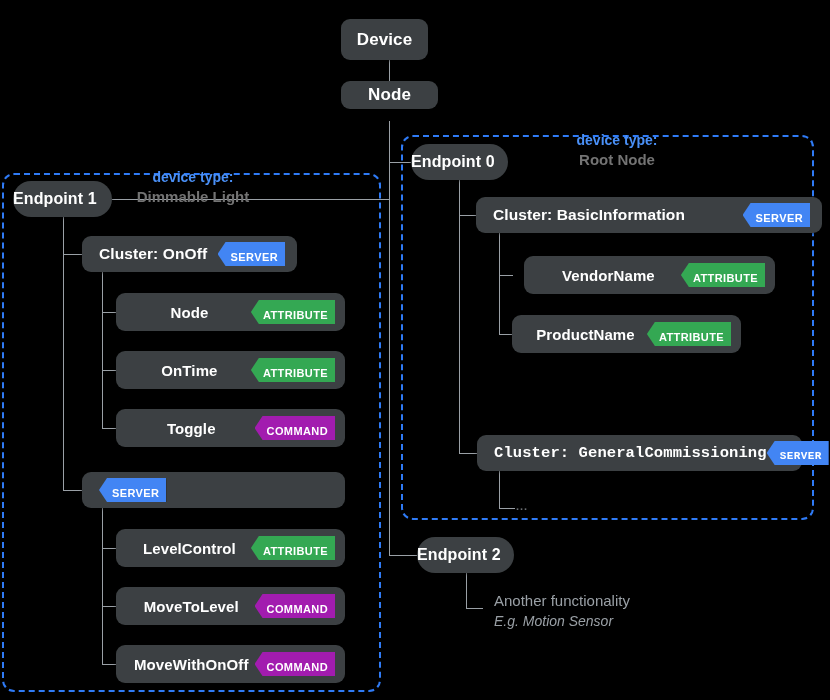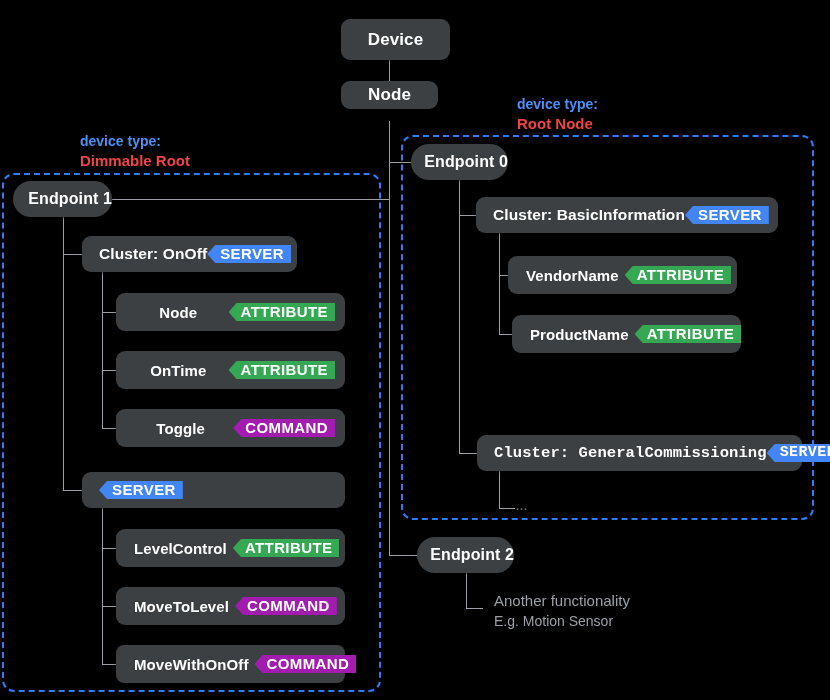--- a/index.html
+++ b/index.html
@@ -28,39 +28,39 @@
     white-space:nowrap;
     font-weight:bold;
     letter-spacing:.1px;
   }
 
   
   .n-root{justify-content:center;font-size:17px;}
   .n-root .label{font-weight:bold;}
 
   
-  .n-endpoint{justify-content:flex-end;font-size:16px;border-radius:18px;}
+  .n-endpoint{justify-content:flex-start;font-size:16px;border-radius:18px;}
 
   
   .n-cluster{justify-content:space-between;padding-left:17px;padding-right:12px;font-size:15.5px;}
 
   
   .n-leaf{justify-content:space-between;padding-left:18px;padding-right:10px;font-size:15px;}
   .n-leaf .label{flex:1;text-align:center;padding-right:6px;}
 
   
   .badge{
     display:inline-block;
     position:relative;
     color:#ffffff;
-    font-size:15px;
+    font-size:11px;
     font-weight:bold;
     letter-spacing:.4px;
     line-height:16px;
-    padding:1px 7px 1px 9px;
+    padding:7px 7px 1px 9px;
     white-space:nowrap;
     clip-path:polygon(8px 0, 100% 0, 100% 100%, 8px 100%, 0 50%);
     filter:drop-shadow(1px 1px 1px rgba(0,0,0,.6));
   }
   .badge.server{background:#4285f4;padding-left:13px;}
   .badge.attribute{background:#34a853;padding-left:12px;}
   .badge.command{background:#a21caf;padding-left:12px;}
 
   
   .line{position:absolute;background:#9aa0a6;}
@@ -71,31 +71,32 @@
   .region{
     position:absolute;
     border:2px dashed #2f7bf6;
     border-radius:12px;
     box-sizing:border-box;
     background:transparent;
     pointer-events:none;
   }
   .region-label{
     position:absolute;
-    text-align:left;
+    text-align:center;
     line-height:19px;
     white-space:nowrap;
+    margin-top:36px;
   }
   .region-label .l1{display:block;color:#4a90f7;font-size:14px;font-weight:bold;}
-  .region-label .l2{display:block;color:#ef4444;font-size:15px;font-weight:bold;}
+  .region-label .l2{display:block;color:#737373;font-size:15px;font-weight:bold;}
 
   
   .annot{position:absolute;white-space:nowrap;}
   .annot .t1{display:block;color:#9aa0a6;font-size:15px;line-height:20px;}
-  .annot .t2{display:block;color:#9aa0a6;font-size:14px;line-height:20px;}
+  .annot .t2{display:block;color:#9aa0a6;font-size:14px;font-style:italic;line-height:20px;}
 
   .ellipsis{
     position:absolute;
     color:#6b6f73;
     font-size:11px;
     font-weight:bold;
     letter-spacing:1px;
     white-space:nowrap;
   }
 </style>
@@ -139,30 +140,30 @@
   <div class="line v" style="left:499px;top:471px;height:37px;"></div>
   <div class="line h" style="left:499px;top:508px;width:16px;"></div>
   <div class="ellipsis" style="left:516px;top:500px;">...</div>
 
   <div class="line v" style="left:466px;top:573px;height:35px;"></div>
   <div class="line h" style="left:466px;top:608px;width:17px;"></div>
 
   <div class="region" style="left:2px;top:173px;width:379px;height:519px;"></div>
   <div class="region-label" style="left:80px;top:132px;width:226px;">
     <span class="l1">device type:</span>
-    <span class="l2">Dimmable Root</span>
+    <span class="l2">Dimmable Light</span>
   </div>
 
   <div class="region" style="left:401px;top:135px;width:413px;height:385px;"></div>
   <div class="region-label" style="left:517px;top:95px;width:200px;">
     <span class="l1">device type:</span>
     <span class="l2">Root Node</span>
   </div>
 
-  <div class="node n-root" style="left:341px;top:19px;width:109px;height:41px;">
+  <div class="node n-root" style="left:341px;top:19px;width:87px;height:41px;">
     <span class="label">Device</span>
   </div>
 
   <div class="node n-root" style="left:341px;top:81px;width:97px;height:28px;">
     <span class="label">Node</span>
   </div>
 
   <div class="node n-endpoint" style="left:13px;top:181px;width:99px;height:36px;">
     <span class="label">Endpoint 1</span>
   </div>
@@ -194,35 +195,35 @@
   <div class="node n-leaf" style="left:116px;top:529px;width:229px;height:38px;">
     <span class="label">LevelControl</span>
     <span class="badge attribute">ATTRIBUTE</span>
   </div>
 
   <div class="node n-leaf" style="left:116px;top:587px;width:229px;height:38px;">
     <span class="label">MoveToLevel</span>
     <span class="badge command">COMMAND</span>
   </div>
 
-  <div class="node n-leaf" style="left:116px;top:645px;width:229px;height:38px;border-radius:8px;">
+  <div class="node n-leaf" style="left:116px;top:645px;width:229px;height:38px;">
     <span class="label">MoveWithOnOff</span>
     <span class="badge command">COMMAND</span>
   </div>
 
   <div class="node n-endpoint" style="left:411px;top:144px;width:97px;height:36px;">
     <span class="label">Endpoint 0</span>
   </div>
 
-  <div class="node n-cluster" style="left:476px;top:197px;width:302px;height:36px;">
+  <div class="node n-cluster" style="left:476px;top:197px;width:346px;height:36px;">
     <span class="label">Cluster: BasicInformation</span>
     <span class="badge server">SERVER</span>
   </div>
 
-  <div class="node n-leaf" style="left:508px;top:256px;width:229px;height:38px;">
+  <div class="node n-leaf" style="left:524px;top:256px;width:251px;height:38px;">
     <span class="label">VendorName</span>
     <span class="badge attribute">ATTRIBUTE</span>
   </div>
 
   <div class="node n-leaf" style="left:512px;top:315px;width:229px;height:38px;">
     <span class="label">ProductName</span>
     <span class="badge attribute">ATTRIBUTE</span>
   </div>
 
   <div class="node n-cluster" style="left:477px;top:435px;width:325px;height:36px;font-family:Liberation Mono, monospace;">

